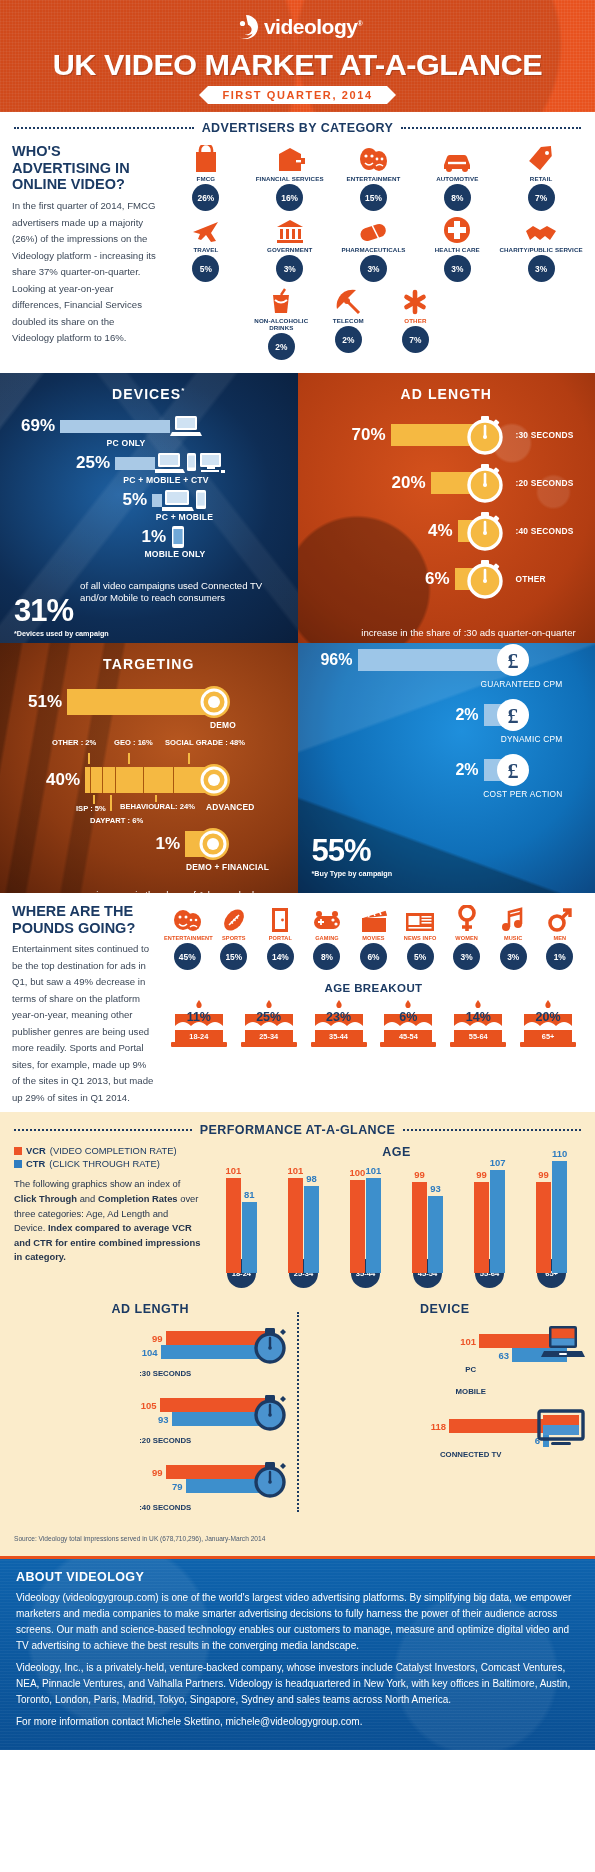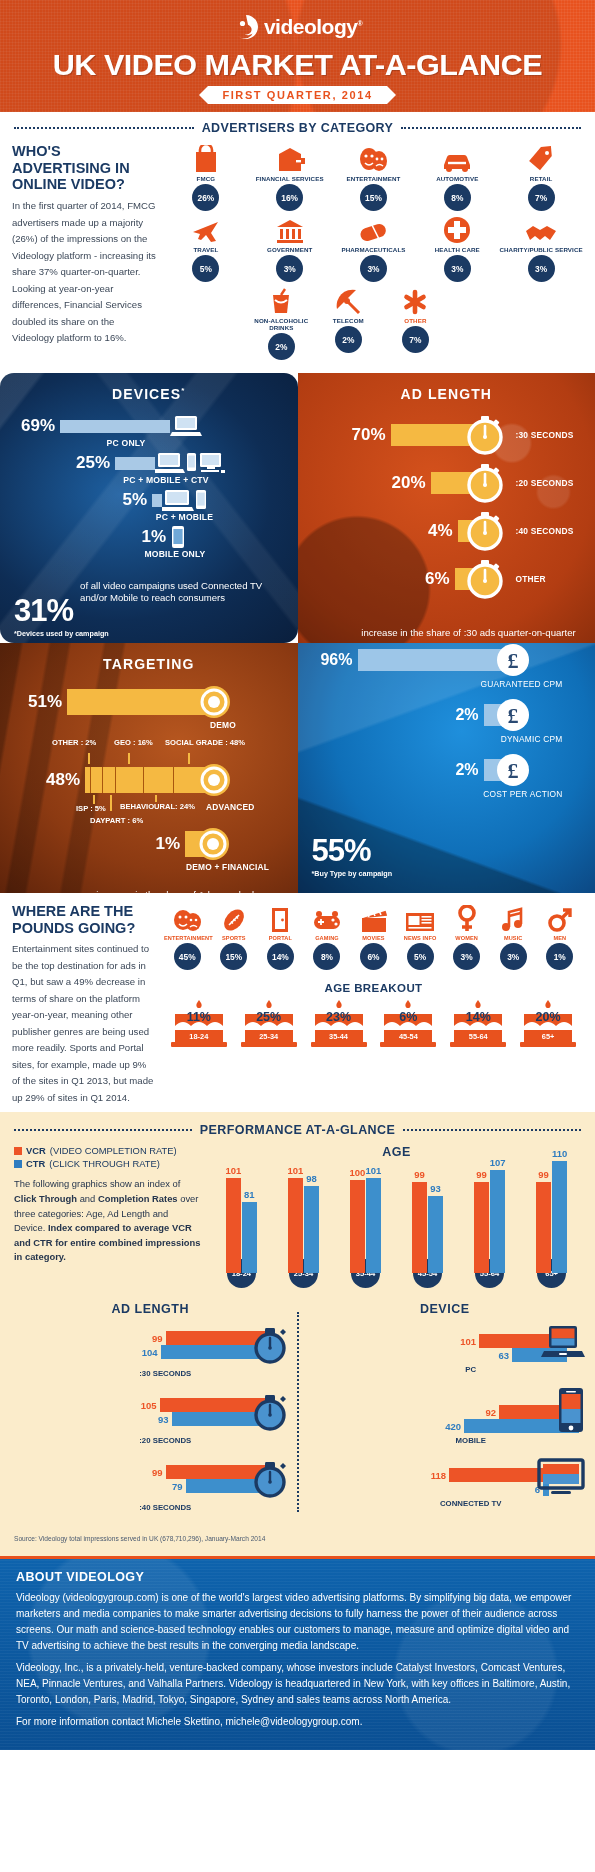--- a/index.html
+++ b/index.html
@@ -70,21 +70,20 @@
   .panel-title { text-align:center; font-size:14px; font-weight:bold; letter-spacing:1.1px; padding:13px 0 12px; }
   .panel-title sup { font-size:8px; }
 
   .p-devices {
     height:270px;
     background:
       linear-gradient(128deg, rgba(255,255,255,.10) 0 8%, transparent 9%),
       linear-gradient(128deg, transparent 38%, rgba(255,255,255,.07) 39% 46%, transparent 47%),
       linear-gradient(52deg, transparent 60%, rgba(255,255,255,.06) 61% 66%, transparent 67%),
       radial-gradient(ellipse at 40% 45%, #1d5fa0 0%, #0e2d55 60%, #0a1f3d 100%);
-    border-radius: 14px;
   }
   .p-adlen {
     height:270px;
     background:
       radial-gradient(circle at 72% 26%, rgba(255,255,255,.13) 0 6%, transparent 7%),
       radial-gradient(circle at 86% 44%, rgba(255,255,255,.10) 0 5%, transparent 6%),
       radial-gradient(circle at 20% 80%, rgba(0,0,0,.28) 0 22%, transparent 23%),
       radial-gradient(ellipse at 45% 40%, #d4511c 0%, #b33d12 70%, #8e2f0c 100%);
   }
   .p-target {
@@ -546,21 +545,21 @@
       <div style="position:relative;height:26px;margin-top:8px">
         <span class="tlab" style="position:absolute;left:52px;top:0">OTHER : 2%</span>
         <span class="tlab" style="position:absolute;left:114px;top:0">GEO : 16%</span>
         <span class="tlab" style="position:absolute;left:165px;top:0">SOCIAL GRADE : 48%</span>
         <span style="position:absolute;left:88px;top:15px;width:1.5px;height:11px;background:#f5b942"></span>
         <span style="position:absolute;left:128px;top:15px;width:1.5px;height:11px;background:#f5b942"></span>
         <span style="position:absolute;left:188px;top:15px;width:1.5px;height:11px;background:#f5b942"></span>
       </div>
 
       <div style="display:flex;align-items:center;margin-top:-2px">
-        <span class="tg-val" style="width:80px">48%</span>
+        <span class="tg-val" style="width:80px">40%</span>
         <span style="display:flex;width:125px">
           <span class="seg" style="width:5%"></span>
           <span class="seg" style="width:9%"></span>
           <span class="seg" style="width:11%"></span>
           <span class="seg" style="width:22%"></span>
           <span class="seg" style="width:24%"></span>
           <span class="seg" style="width:29%;border-right:none"></span>
         </span>
         <span style="margin-left:-14px">
             <svg width="36" height="36" viewBox="0 0 36 36">
@@ -1055,41 +1054,20 @@
                   <rect x="10.5" y="14.5" width="23" height="7" fill="#4a93cf"></rect>
                   <path d="M3 27h38l3 6H0z" fill="#1b3a63"></path>
                   <rect x="18" y="29" width="8" height="2" rx="1" fill="#fff"></rect>
                 </svg>
               </span>
           </div>
           <div class="hb-cap" style="text-align:center;margin-left:52px">PC</div>
         </div>
 
         <div class="hbar-grp">
-          <div style="display:flex;align-items:flex-end">
-            <div style="flex:1">
-              <div class="hb vcr" style="justify-content:flex-end">
-                  <span class="num">92</span>
-                  <span class="fill" style="width:80px"></span>
-                </div>
-              <div class="hb ctr" style="justify-content:flex-end">
-                  <span class="num">420</span>
-                  <span class="fill" style="width:115px"></span>
-                </div>
-            </div>
-            <span style="margin-left:-22px">
-                <svg width="28" height="46" viewBox="0 0 28 46">
-                  <rect x="2" y="1" width="24" height="44" rx="3" fill="#1b3a63"></rect>
-                  <rect x="4.5" y="7" width="19" height="15" fill="#ed5427"></rect>
-                  <rect x="4.5" y="22" width="19" height="14" fill="#4a93cf"></rect>
-                  <circle cx="14" cy="41" r="2.4" fill="#fff"></circle>
-                  <rect x="9" y="4" width="10" height="1.6" rx=".8" fill="#fff"></rect>
-                </svg>
-              </span>
-          </div>
           <div class="hb-cap" style="text-align:center;margin-left:52px">MOBILE</div>
         </div>
 
         <div class="hbar-grp">
           <div style="display:flex;align-items:flex-end">
             <div style="flex:1">
               <div class="hb vcr" style="justify-content:flex-end">
                   <span class="num">118</span>
                   <span class="fill" style="width:100px"></span>
                 </div>

